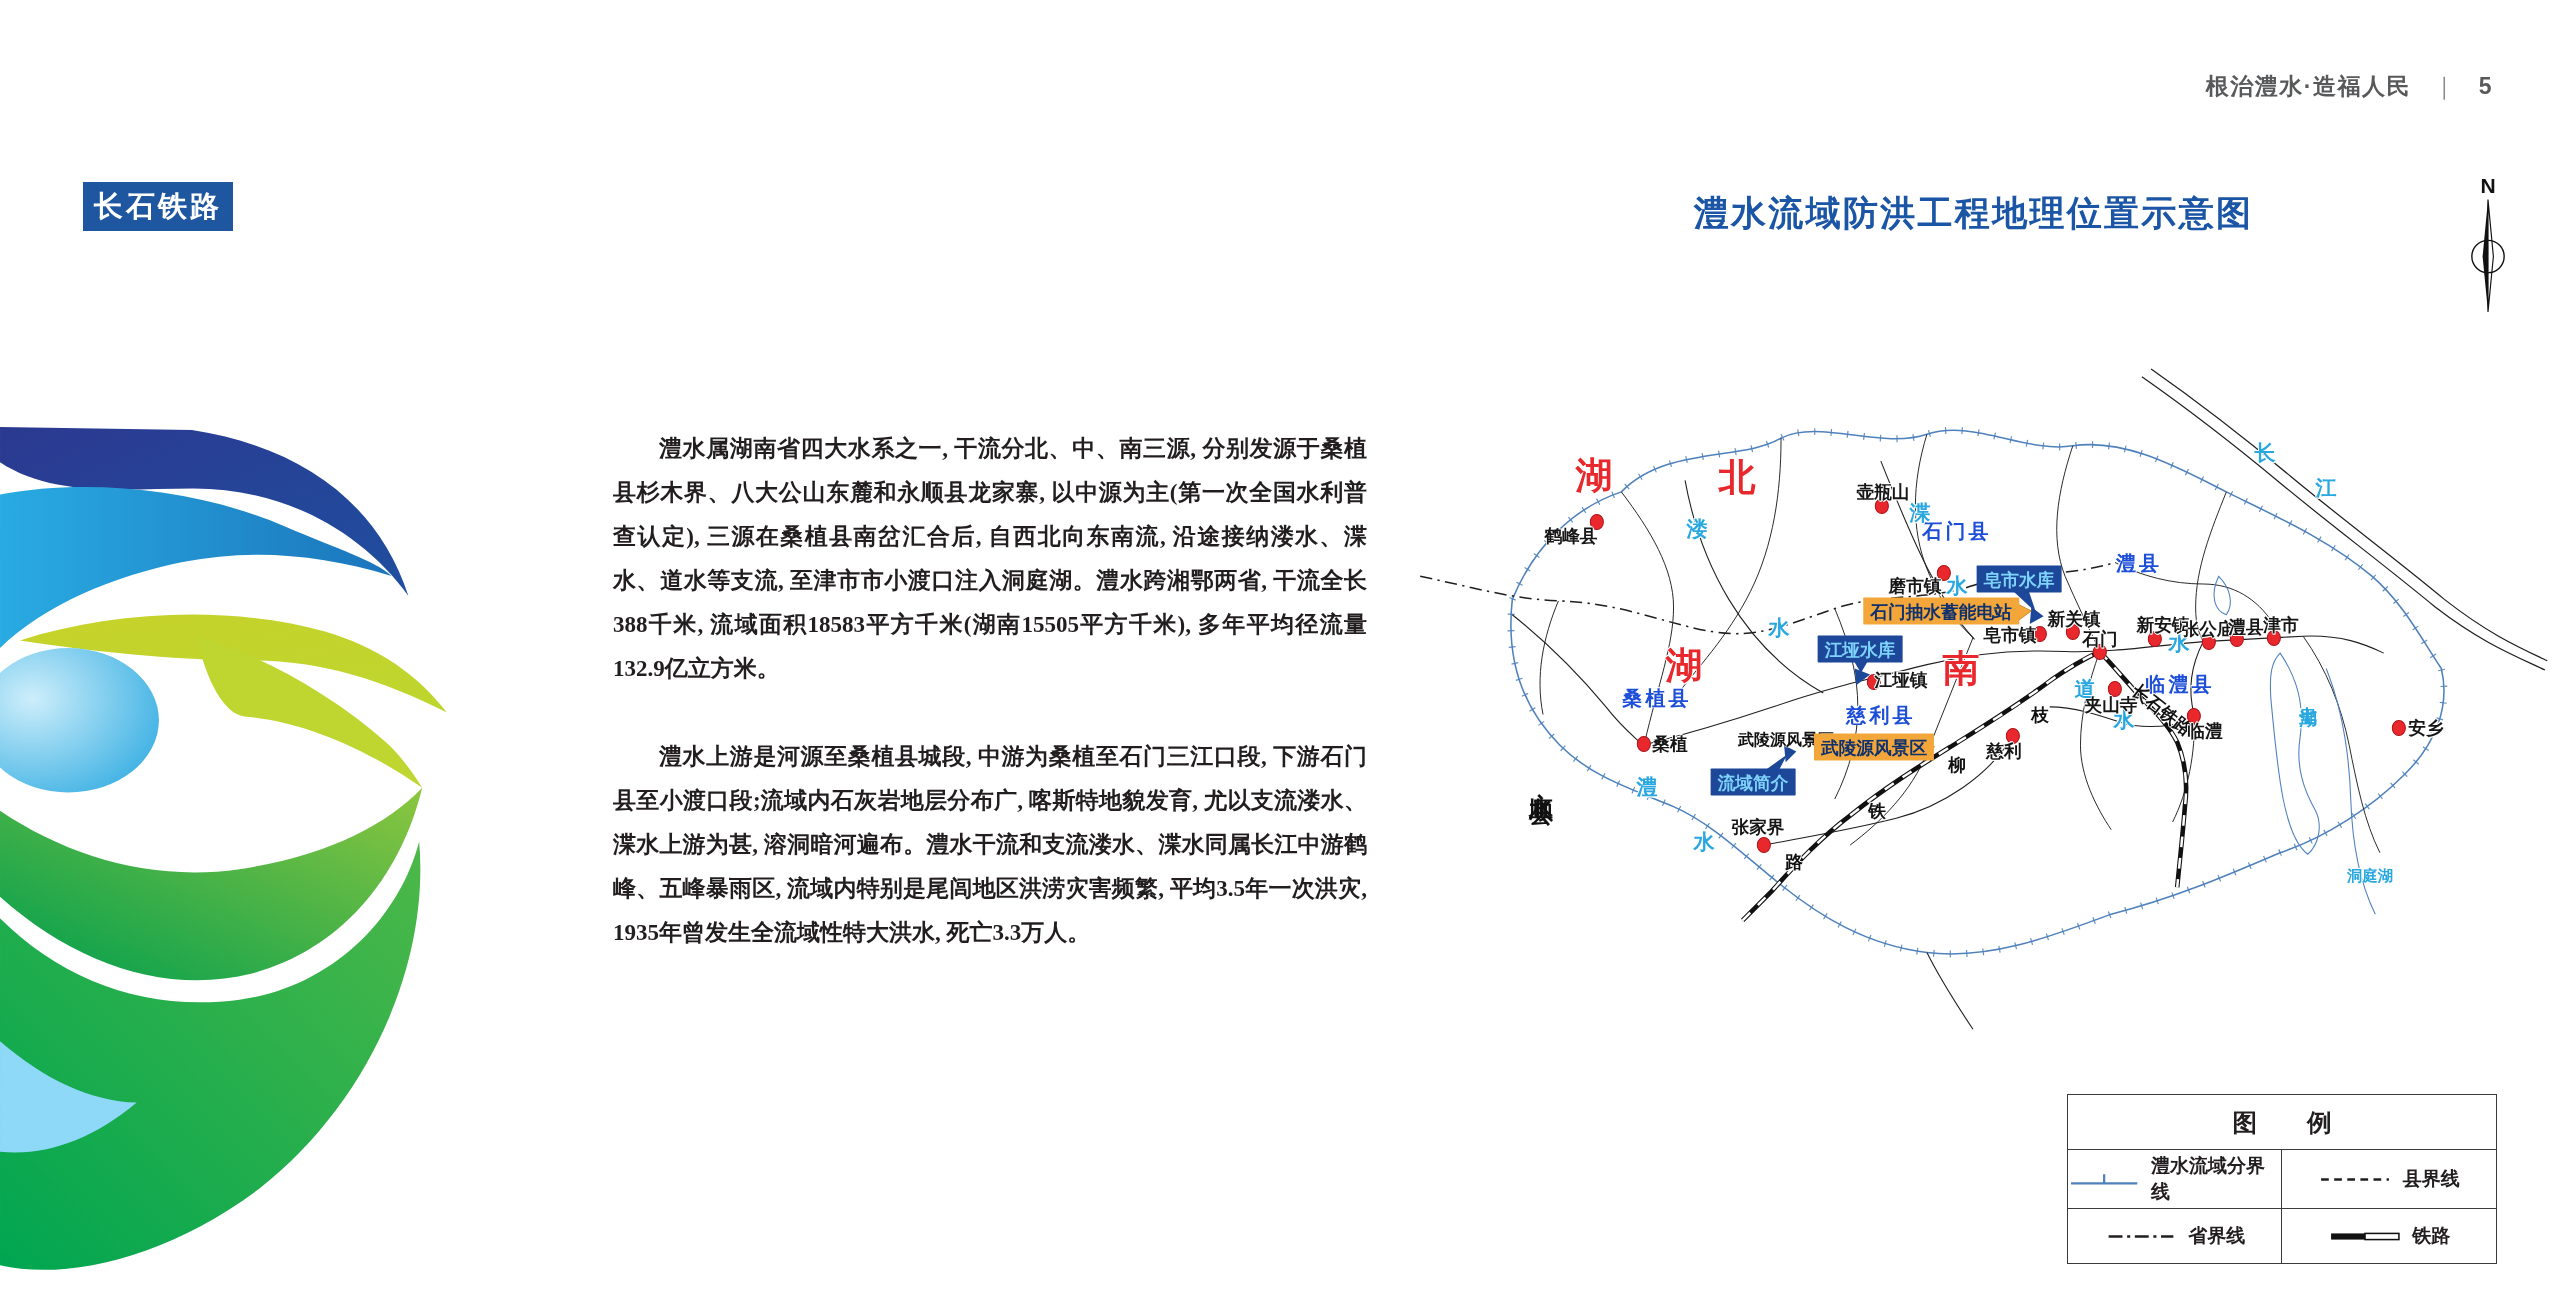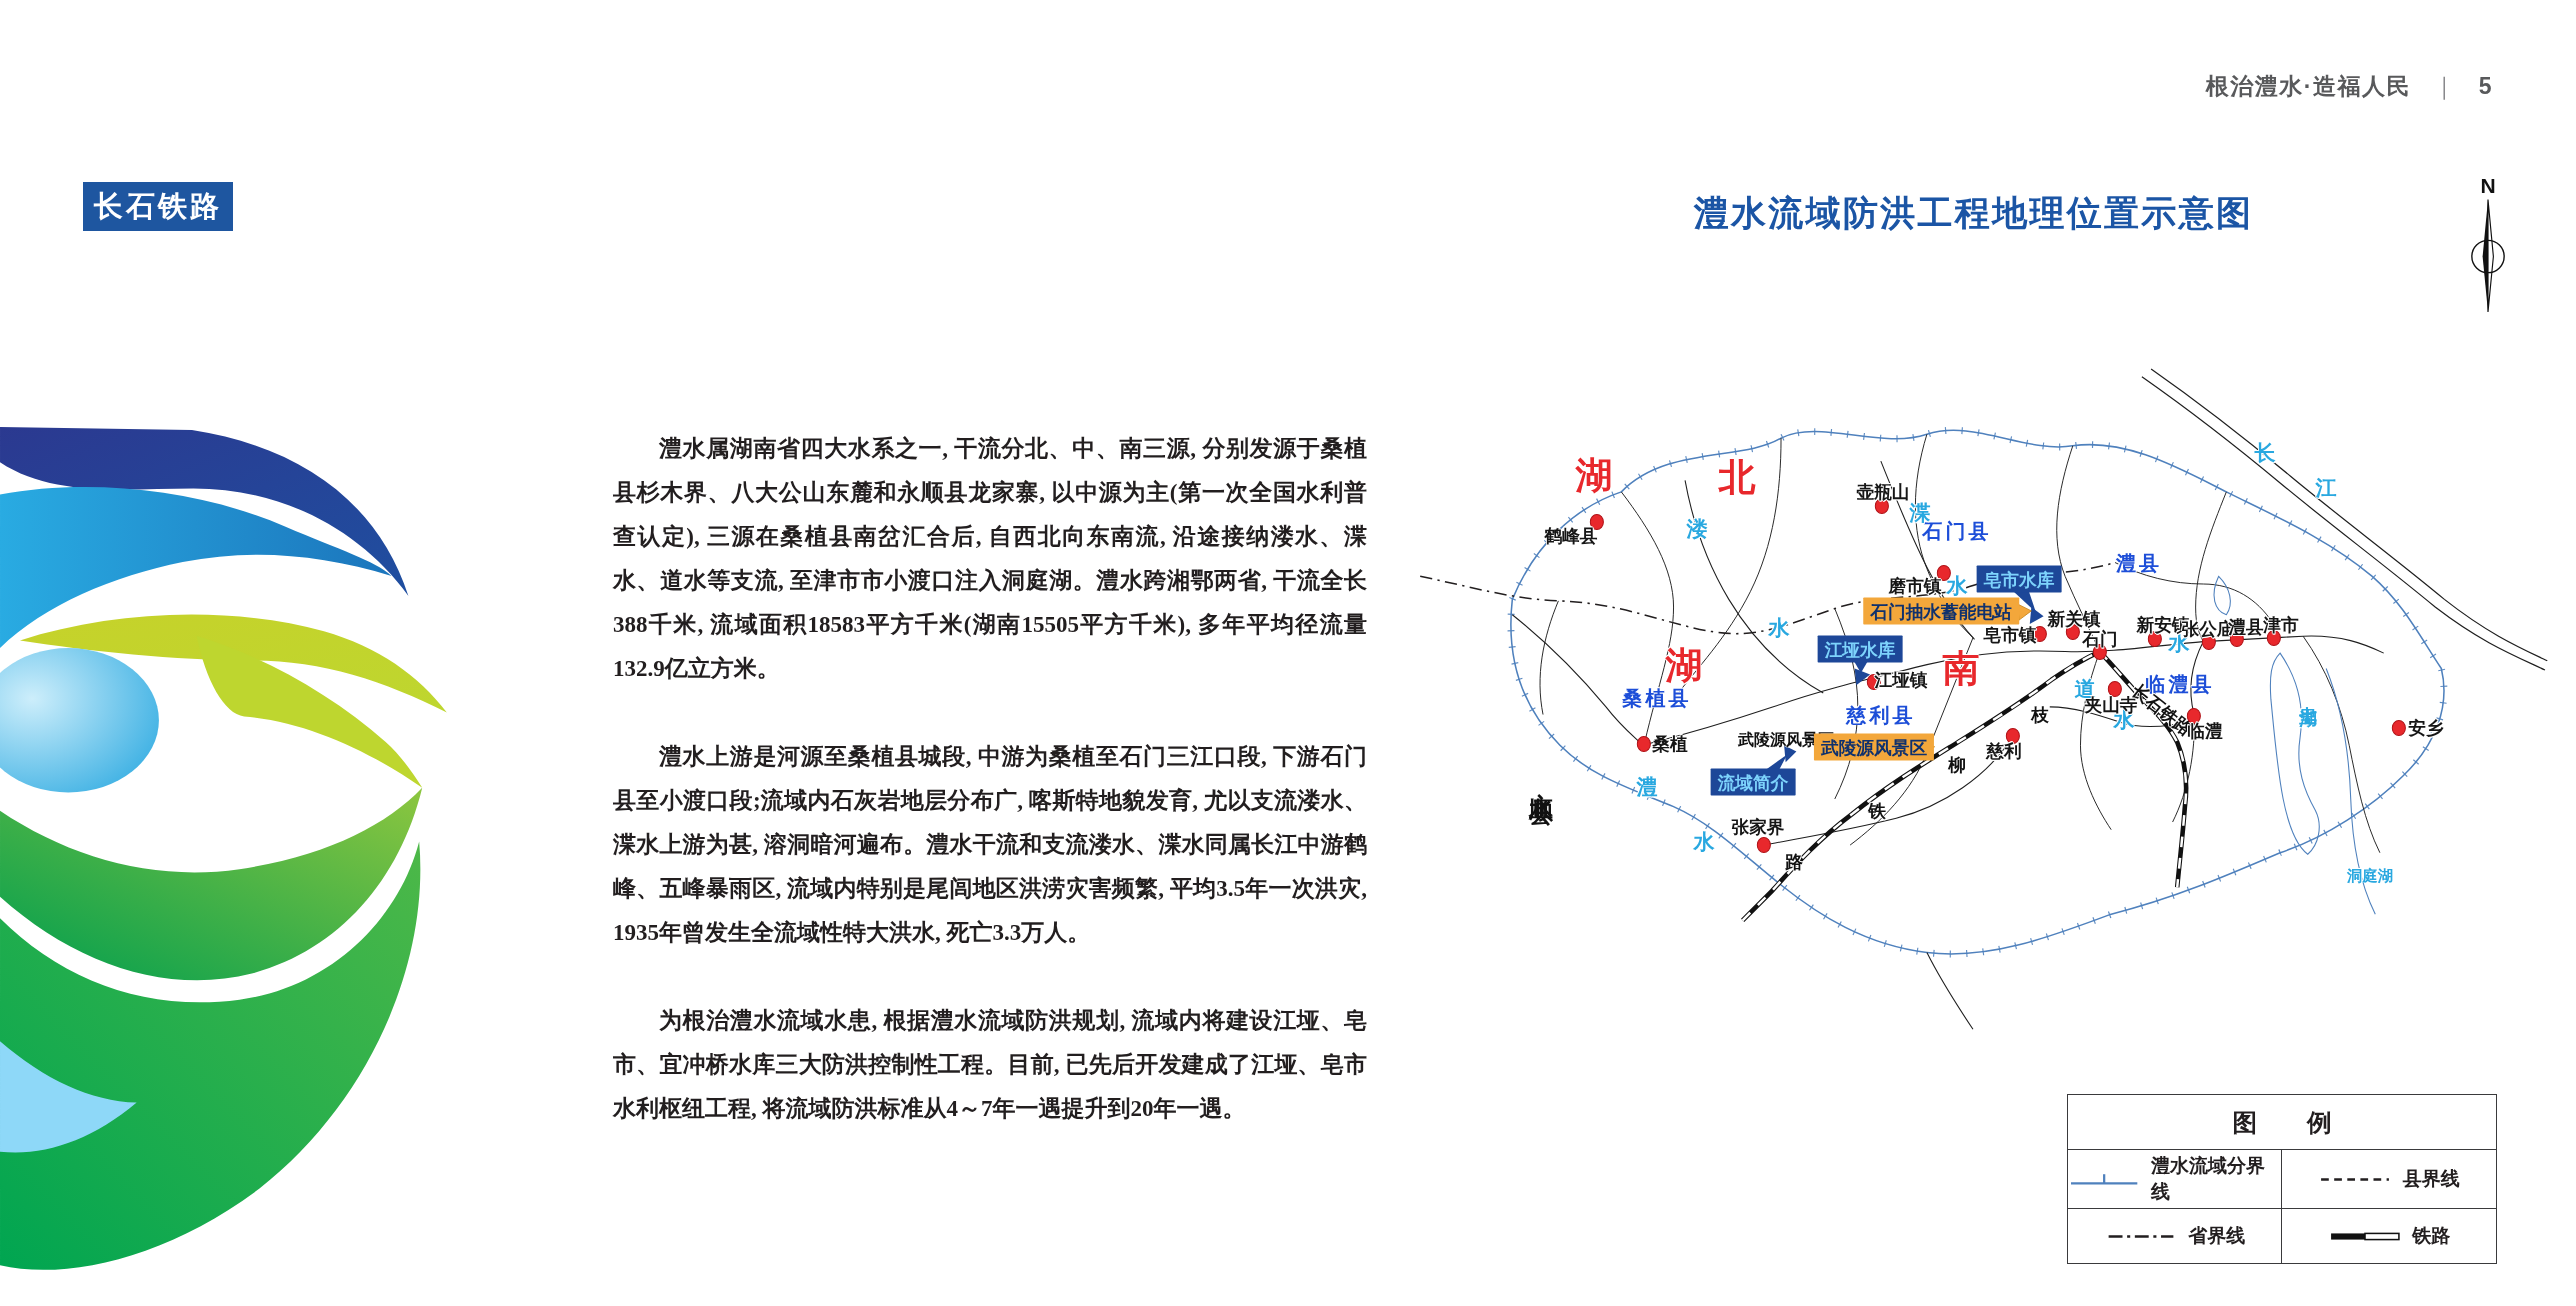--- a/index.html
+++ b/index.html
@@ -113,21 +113,20 @@
     <path d="M256,272 C342,298 432,348 502,410 C522,428 536,448 550,470 C478,420 398,384 318,377 C292,374 268,330 256,272 Z" fill="#bed62f"></path>
     <path d="M0,500 C92,562 202,592 312,576 C422,560 502,520 550,470 C520,592 440,682 328,712 C218,740 98,700 0,612 Z" fill="url(#gGreen2)"></path>
     <path d="M0,640 C82,722 192,762 312,746 C432,730 520,640 546,540 C560,702 478,882 338,992 C218,1082 88,1112 0,1092 Z" fill="url(#gGreen)"></path>
     <ellipse cx="89" cy="382" rx="118" ry="94" fill="url(#gSky)"></ellipse>
     <path d="M0,800 C58,850 118,878 178,880 C118,930 58,950 0,944 Z" fill="#8ed8f8"></path>
   </svg>
 
   <div id="body-text">
     <p>澧水属湖南省四大水系之一, 干流分北、中、南三源, 分别发源于桑植县杉木界、八大公山东麓和永顺县龙家寨, 以中源为主(第一次全国水利普查认定), 三源在桑植县南岔汇合后, 自西北向东南流, 沿途接纳溇水、渫水、道水等支流, 至津市市小渡口注入洞庭湖。澧水跨湘鄂两省, 干流全长388千米, 流域面积18583平方千米(湖南15505平方千米), 多年平均径流量132.9亿立方米。</p>
     <p>澧水上游是河源至桑植县城段, 中游为桑植至石门三江口段, 下游石门县至小渡口段;流域内石灰岩地层分布广, 喀斯特地貌发育, 尤以支流溇水、渫水上游为甚, 溶洞暗河遍布。澧水干流和支流溇水、渫水同属长江中游鹤峰、五峰暴雨区, 流域内特别是尾闾地区洪涝灾害频繁, 平均3.5年一次洪灾, 1935年曾发生全流域性特大洪水, 死亡3.3万人。</p>
-    <p>为根治澧水流域水患, 根据澧水流域防洪规划, 流域内将建设江垭、皂市、宜冲桥水库三大防洪控制性工程。目前, 已先后开发建成了江垭、皂市水利枢纽工程, 将流域防洪标准从4～7年一遇提升到20年一遇。</p>
   </div>
 
   <div id="map-title">澧水流域防洪工程地理位置示意图</div>
 
   <div id="compass">
     <div class="n">N</div>
     <svg width="40" height="117" viewBox="0 0 52 152">
       <path d="M26,2 L19,76 L26,148 Z" fill="#111"></path>
       <path d="M26,2 L33,76 L26,148 Z" fill="#fff" stroke="#111" stroke-width="1.5"></path>
       <circle cx="26" cy="76" r="21" fill="none" stroke="#111" stroke-width="1.8"></circle>

